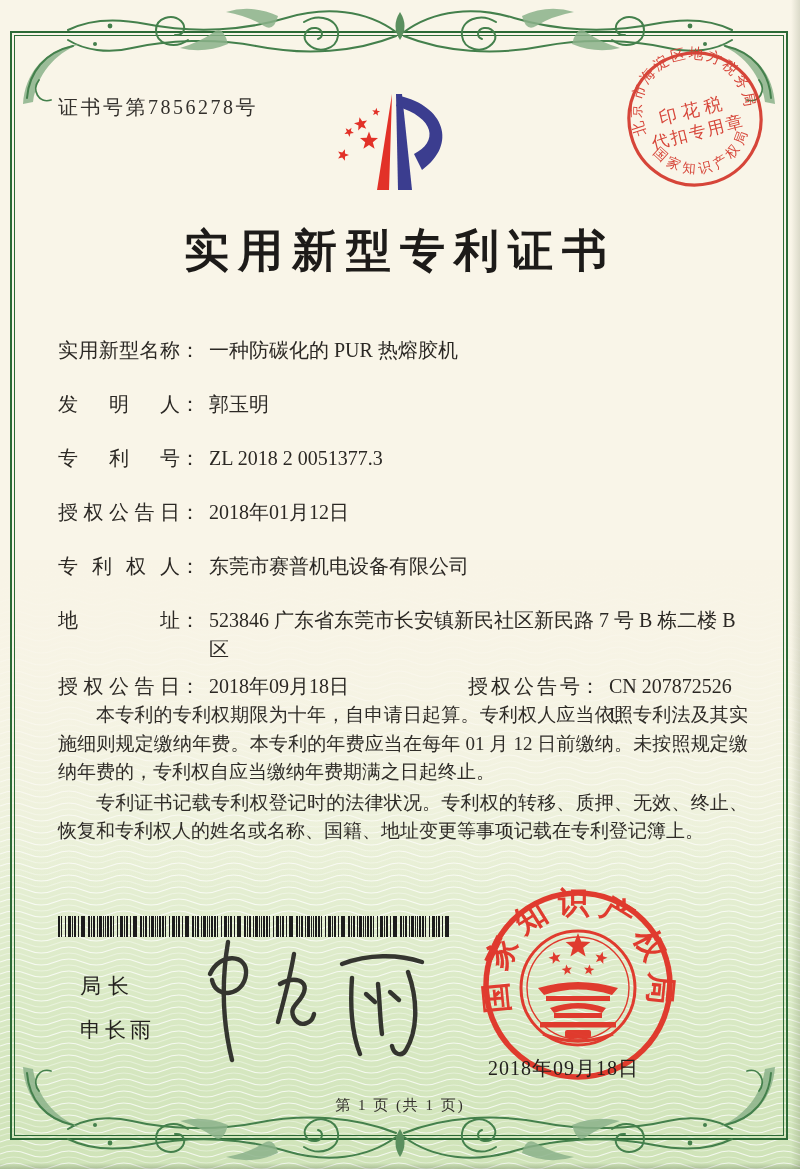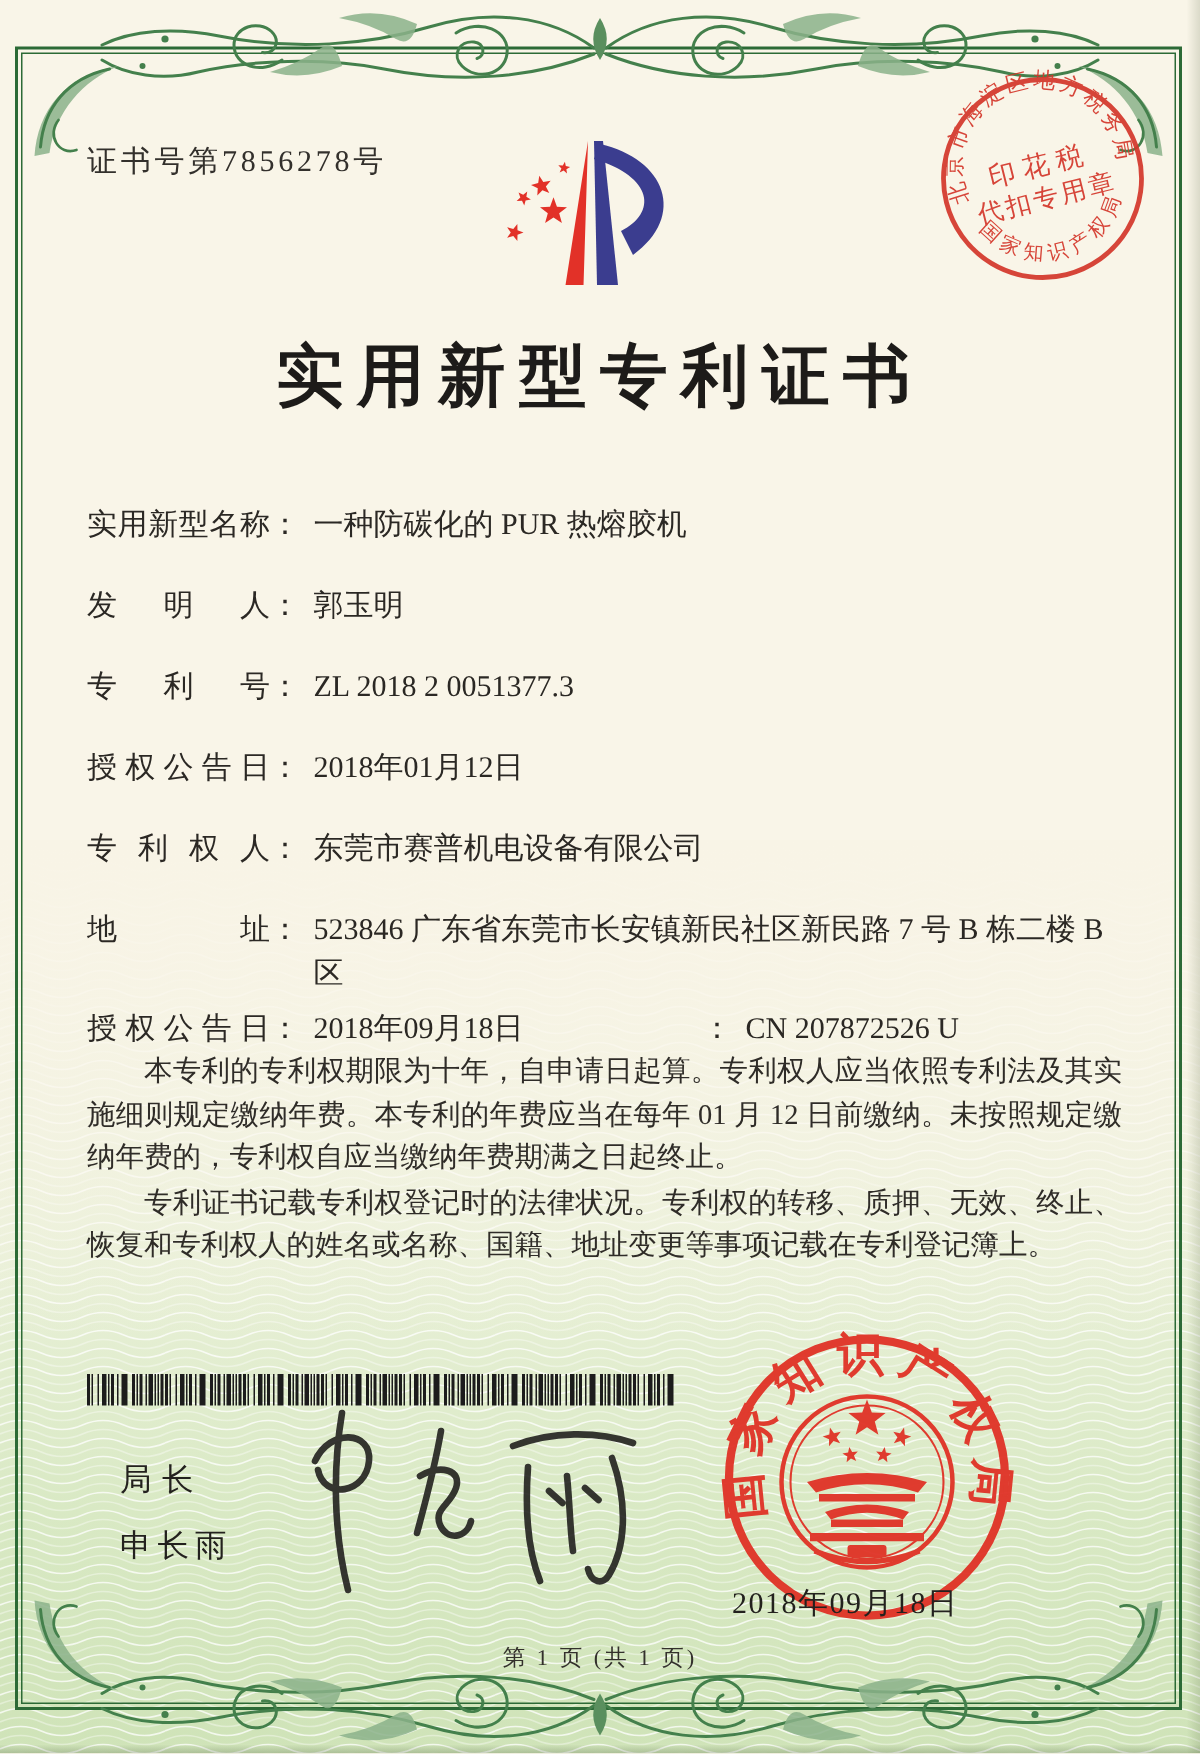--- a/index.html
+++ b/index.html
@@ -200,20 +200,21 @@
       <span class="fvalue">523846 广东省东莞市长安镇新民社区新民路 7 号 B 栋二楼 B
 区</span>
     </div>
     <div class="grant-row">
       <div class="grant-left">
         <span class="flabel">授权公告日</span>
           <span class="fcolon">：</span>
         <span class="fvalue">2018年09月18日</span>
       </div>
       <div class="grant-right">
+        <span class="flabel">授权公告号</span>
           <span class="fcolon">：</span>
         <span class="fvalue">CN 207872526 U</span>
       </div>
     </div>
   </div>
 
   <div class="paras">
     <p>本专利的专利权期限为十年，自申请日起算。专利权人应当依照专利法及其实施细则规定缴纳年费。本专利的年费应当在每年 01 月 12 日前缴纳。未按照规定缴纳年费的，专利权自应当缴纳年费期满之日起终止。</p>
     <p>专利证书记载专利权登记时的法律状况。专利权的转移、质押、无效、终止、恢复和专利权人的姓名或名称、国籍、地址变更等事项记载在专利登记簿上。</p>
   </div>

